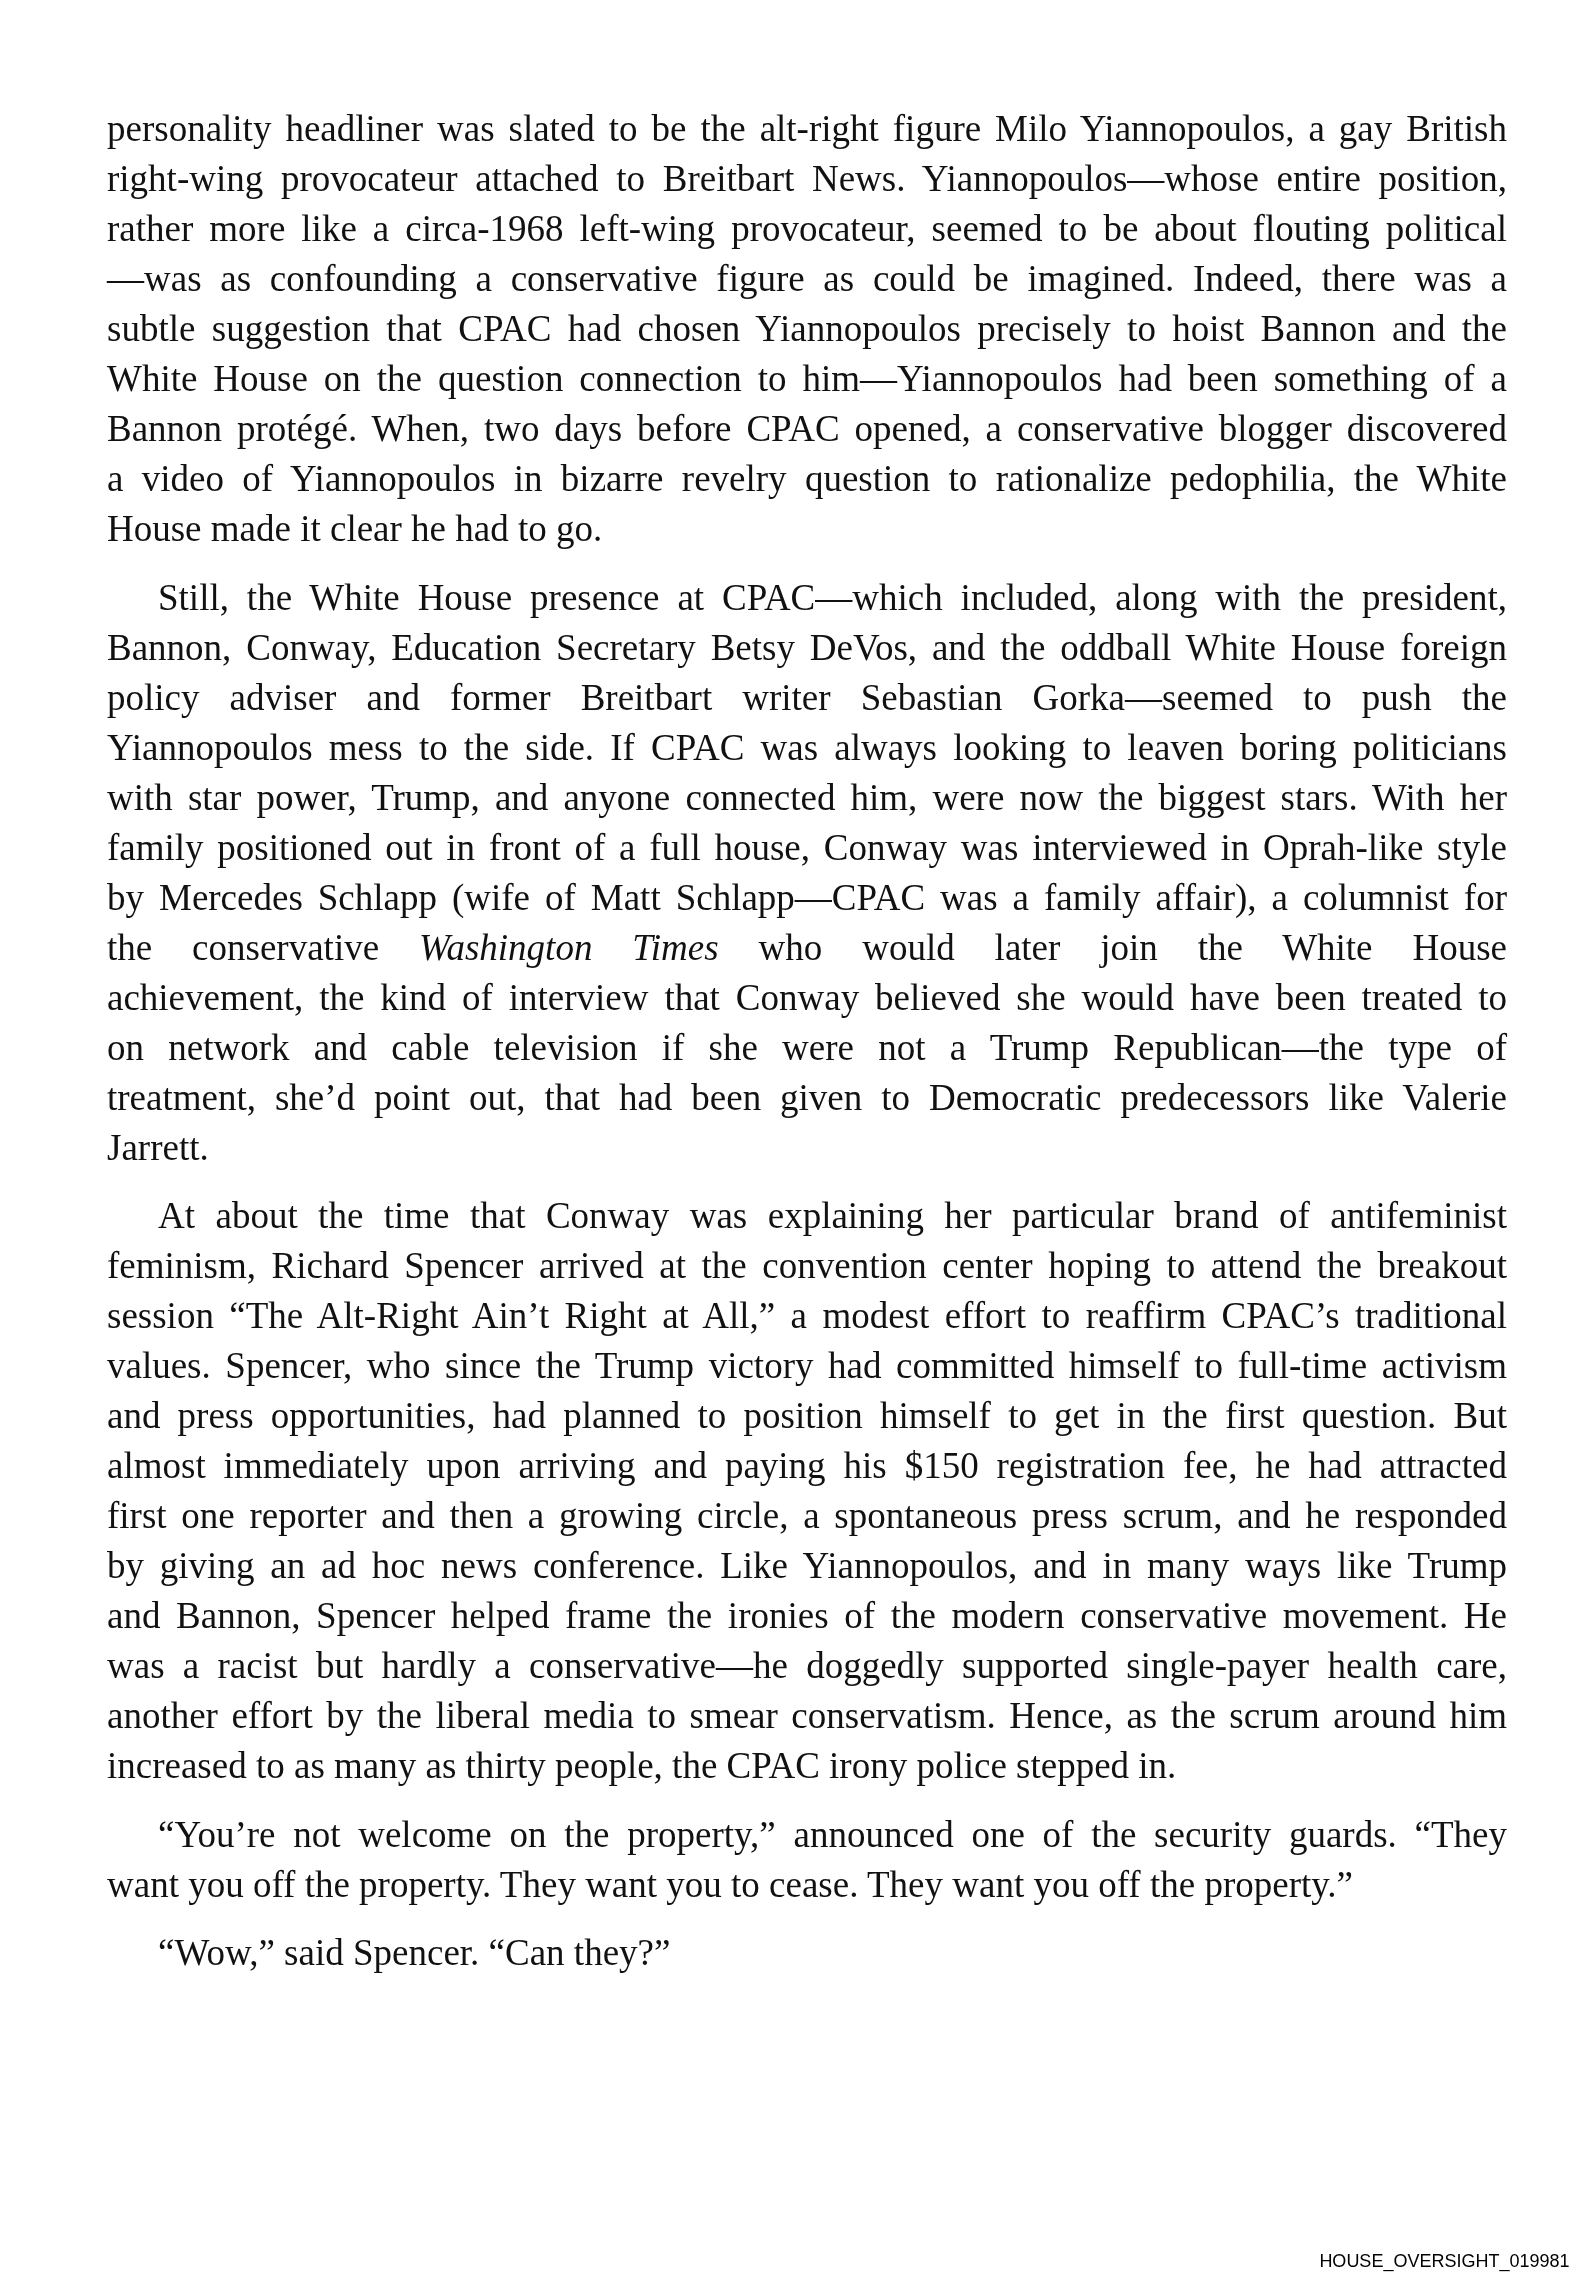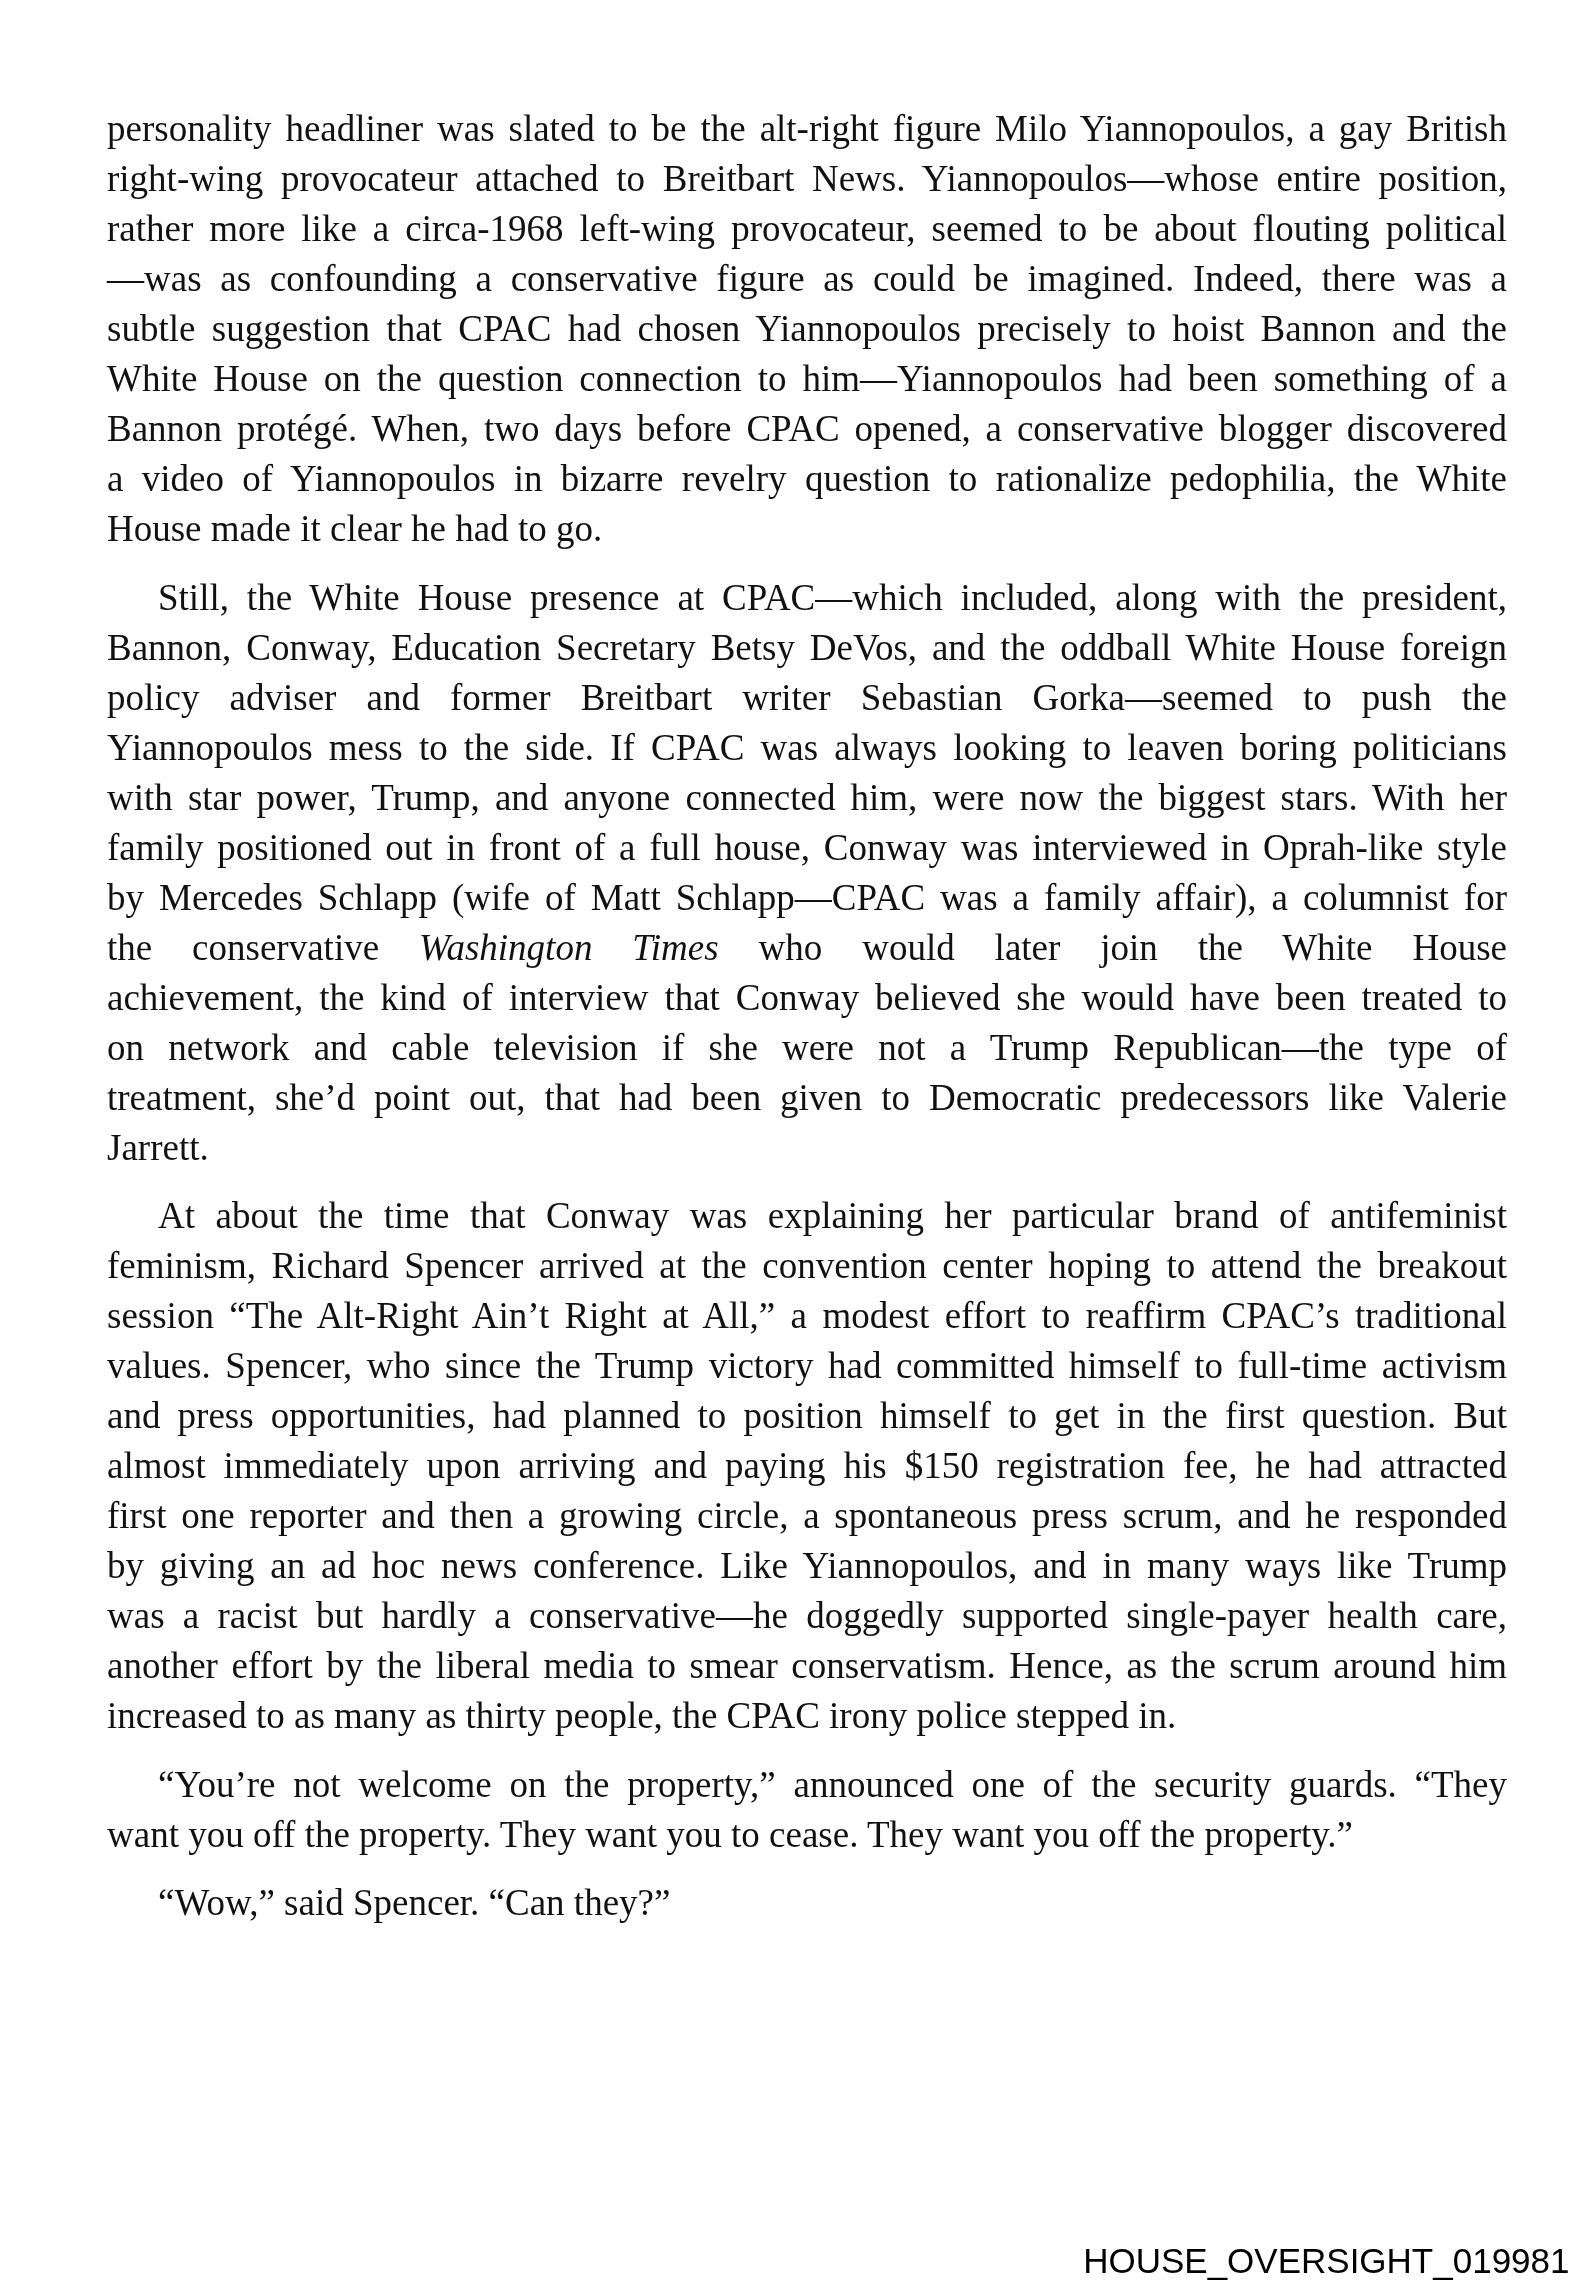--- a/index.html
+++ b/index.html
@@ -31,21 +31,21 @@
     overflow: visible;
   }
   .line.last { text-align-last: left; }
   .line.indent { padding-left: 51px; box-sizing: border-box; }
   .line .it { font-style: italic; }
   .footer {
     position: absolute;
     right: 22.5px;
     top: 2245px;
     font-family: "Liberation Sans", "DejaVu Sans", sans-serif;
-    font-size: 35px;
+    font-size: 18px;
     line-height: 32px;
     color: #000000;
     letter-spacing: 0px;
   }
 </style>
 </head>
 <body>
 
 <div class="page" id="doc-body">
     <div class="para">
@@ -75,20 +75,21 @@
     </div>
     <div class="para">
       <span class="line indent">At about the time that Conway was explaining her particular brand of antifeminist</span>
       <span class="line">feminism, Richard Spencer arrived at the convention center hoping to attend the breakout</span>
       <span class="line">session “The Alt-Right Ain’t Right at All,” a modest effort to reaffirm CPAC’s traditional</span>
       <span class="line">values. Spencer, who since the Trump victory had committed himself to full-time activism</span>
       <span class="line">and press opportunities, had planned to position himself to get in the first question. But</span>
       <span class="line">almost immediately upon arriving and paying his $150 registration fee, he had attracted</span>
       <span class="line">first one reporter and then a growing circle, a spontaneous press scrum, and he responded</span>
       <span class="line">by giving an ad hoc news conference. Like Yiannopoulos, and in many ways like Trump</span>
+      <span class="line">and Bannon, Spencer helped frame the ironies of the modern conservative movement. He</span>
       <span class="line">was a racist but hardly a conservative—he doggedly supported single-payer health care,</span>
       <span class="line">another effort by the liberal media to smear conservatism. Hence, as the scrum around him</span>
       <span class="line last">increased to as many as thirty people, the CPAC irony police stepped in.</span>
     </div>
     <div class="para">
       <span class="line indent">“You’re not welcome on the property,” announced one of the security guards. “They</span>
       <span class="line last">want you off the property. They want you to cease. They want you off the property.”</span>
     </div>
     <div class="para">
       <span class="line indent last">“Wow,” said Spencer. “Can they?”</span>

